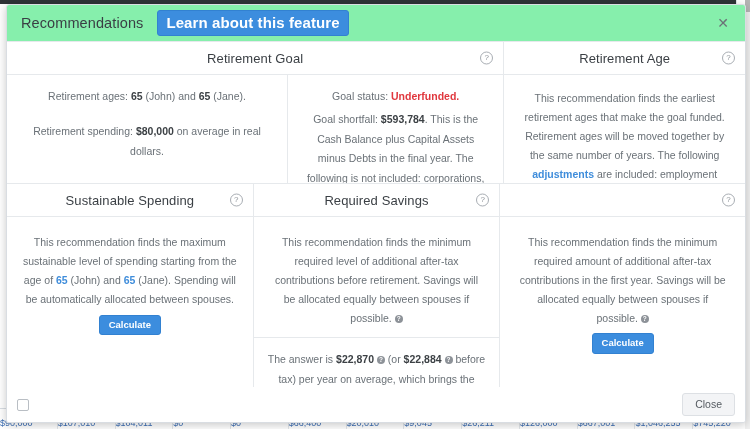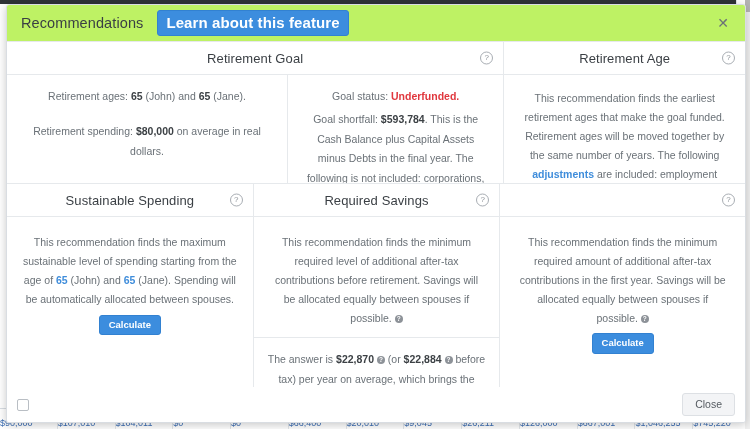--- a/index.html
+++ b/index.html
@@ -103,21 +103,21 @@
   }
 
   
   #modal-header {
     height: 36px;
     flex: 0 0 36px;
     display: flex;
     align-items: center;
     padding: 0 12px 0 14px;
     border-bottom: 1px solid #e6e9ec;
-    background: #bef264;
+    background: #86efac;
   }
   #modal-title {
     font-size: 14.5px;
     color: #3a3f44;
     letter-spacing: 0.1px;
   }
   #learn-btn {
     margin-left: 14px;
     background: #3c8dde;
     border: 1px solid #3281d1;

